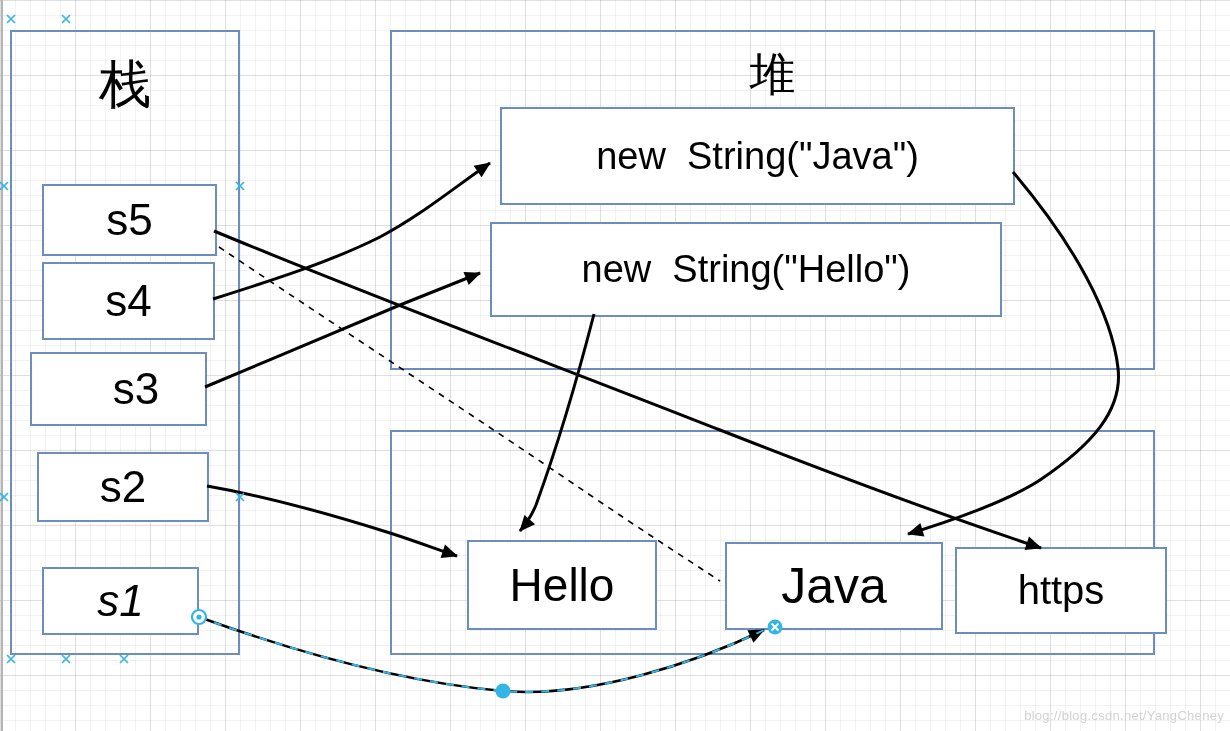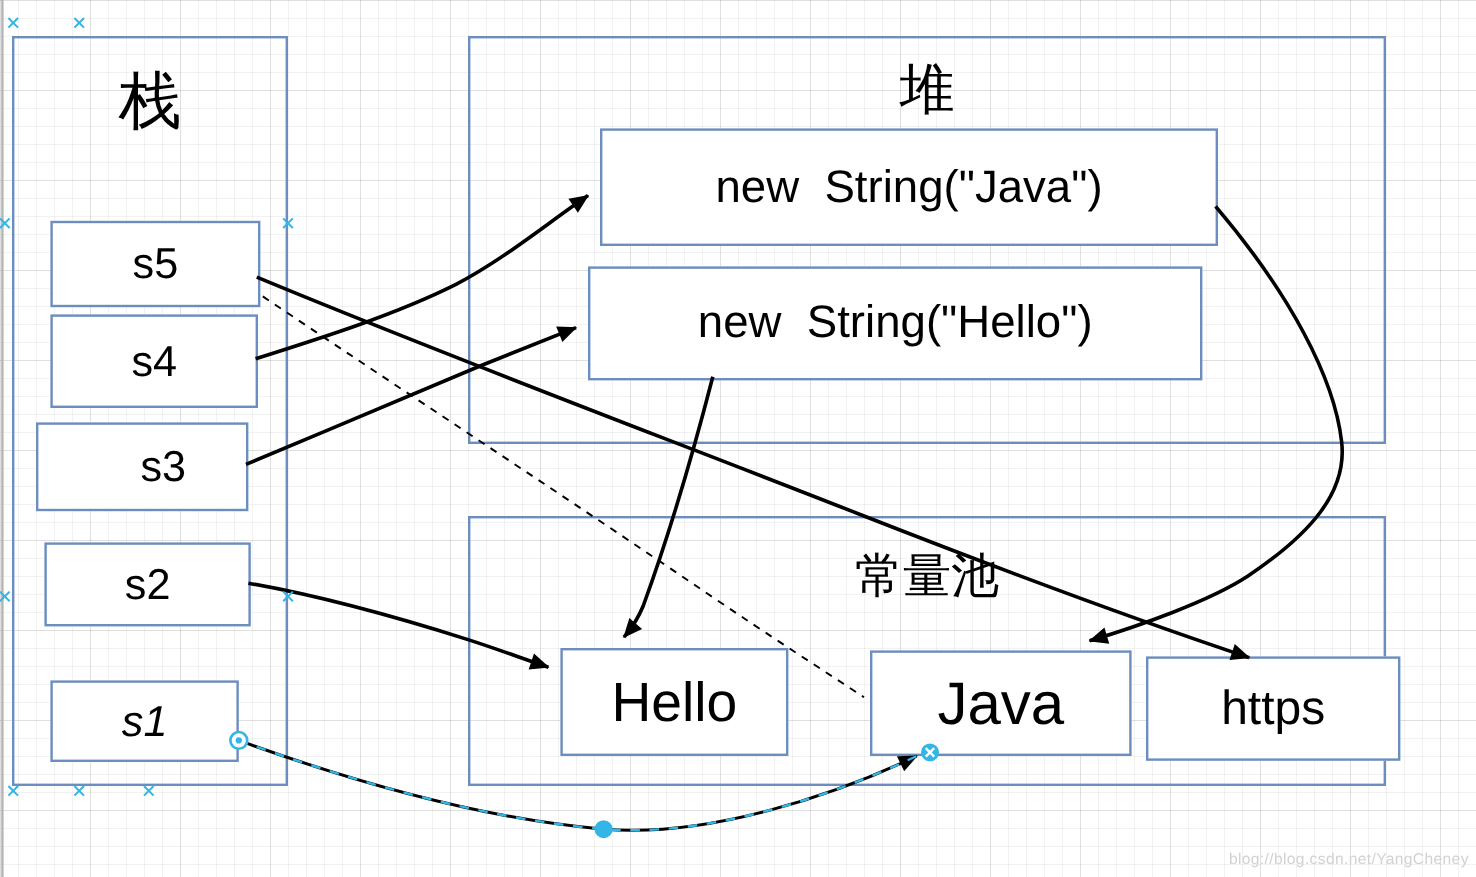--- a/index.html
+++ b/index.html
@@ -41,21 +41,21 @@
     box-sizing: border-box;
     display: flex;
     align-items: center;
     justify-content: center;
   }
   .node-label {
     color: #000;
     white-space: pre;
     font-family: "Liberation Sans", "DejaVu Sans", sans-serif;
   }
-  .stack-label   { font-size: 36px; }
+  .stack-label   { font-size: 44px; }
   .heap-obj-label{ font-size: 38px; }
   .pool-hello    { font-size: 46px; }
   .pool-java     { font-size: 50px; }
   .pool-change   { font-size: 40px; }
   .arrow-layer {
     position: absolute; left: 0; top: 0; width: 1230px; height: 731px;
     pointer-events: none;
   }
   .watermark {
     position: absolute;
@@ -97,21 +97,20 @@
     <div class="container-title" style="top:12px; font-size:46px;">堆</div>
     <div class="node" style="left:108px; top:75px; width:515px; height:98px;">
       <span class="node-label heap-obj-label">new  String("Java")</span>
     </div>
     <div class="node" style="left:98px; top:190px; width:512px; height:95px;">
       <span class="node-label heap-obj-label">new  String("Hello")</span>
     </div>
   </div>
 
   <div class="container-box" style="left:390px; top:430px; width:765px; height:225px;">
-    <div class="container-title" style="top:20px; font-size:40px;">常量池</div>
     <div class="node" style="left:333px; top:110px; width:218px; height:88px;">
       <span class="node-label pool-java">Java</span>
     </div>
     <div class="node" style="left:75px; top:108px; width:190px; height:90px;">
       <span class="node-label pool-hello">Hello</span>
     </div>
     <div class="node" style="left:563px; top:115px; width:212px; height:87px;">
       <span class="node-label pool-change">https</span>
     </div>
   </div>

